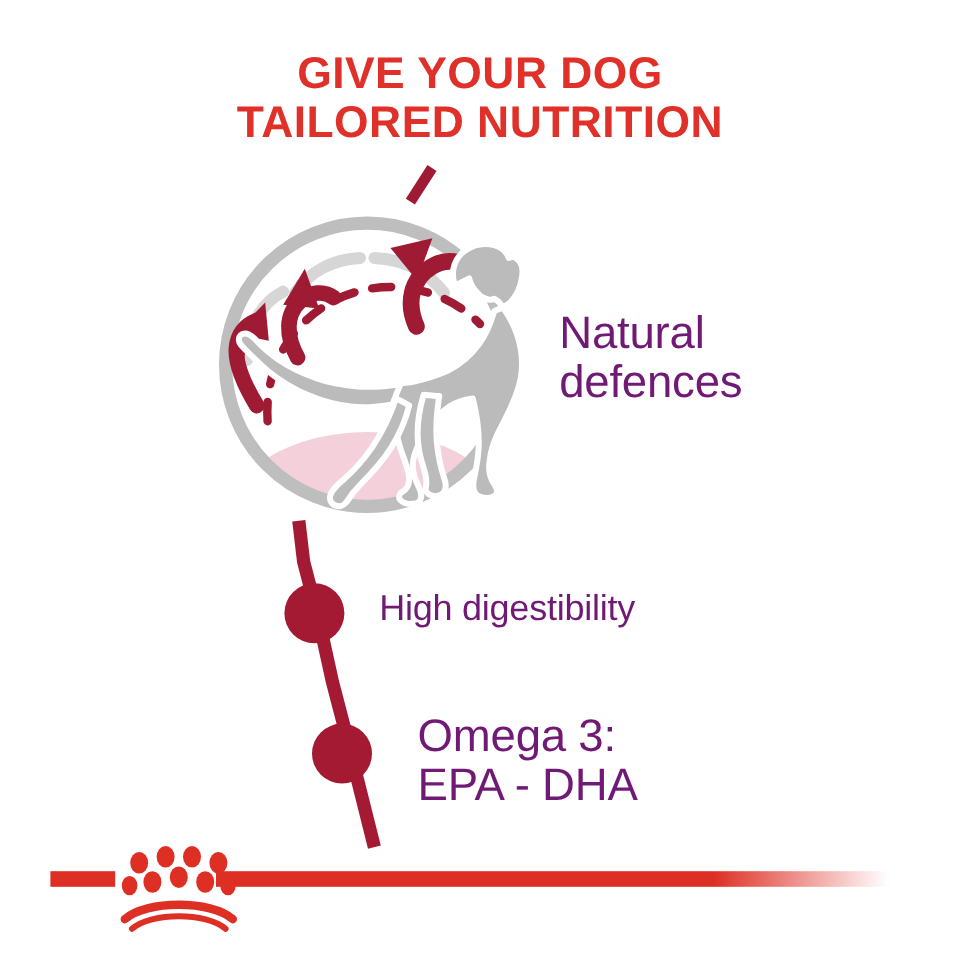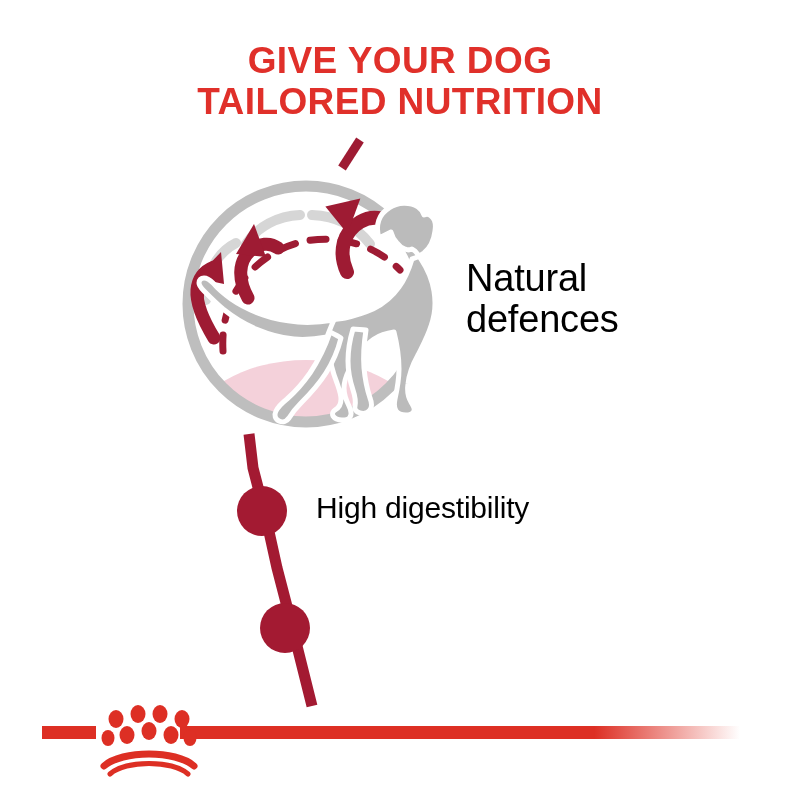--- a/index.html
+++ b/index.html
@@ -37,21 +37,21 @@
     letter-spacing: 0.4px;
     color: #E0302A;
     text-transform: uppercase;
     white-space: pre-line;
     -webkit-font-smoothing: antialiased;
   }
 
   
   .feature-label {
     position: absolute;
-    color: #000000;
+    color: #701a75;
     font-family: "Liberation Sans", sans-serif;
     font-weight: normal;
     white-space: pre-line;
     line-height: 1.07;
     letter-spacing: -0.2px;
   }
   .label-natural {
     left: 466px;
     top: 258px;
     font-size: 38px;
@@ -253,20 +253,22 @@
       <circle cx="285" cy="628" r="25" fill="#A31A32"></circle>
     </g>
 
   </svg>
 
   <div class="feature-label label-natural">Natural
 defences</div>
 
   <div class="feature-label label-digest">High digestibility</div>
 
+  <div class="feature-label label-omega">Omega 3:
+EPA - DHA</div>
 
   <svg class="footer" viewBox="0 0 800 110" xmlns="http://www.w3.org/2000/svg">
 
     <rect x="42" y="36" width="54" height="13" fill="#DD2F24"></rect>
 
     <rect x="180" y="36" width="560" height="13" fill="url(#barFade2)"></rect>
     <defs>
       <linearGradient id="barFade2" x1="0" y1="0" x2="1" y2="0">
         <stop offset="0%" stop-color="#DD2F24" stop-opacity="1"></stop>
         <stop offset="74%" stop-color="#DD2F24" stop-opacity="1"></stop>

